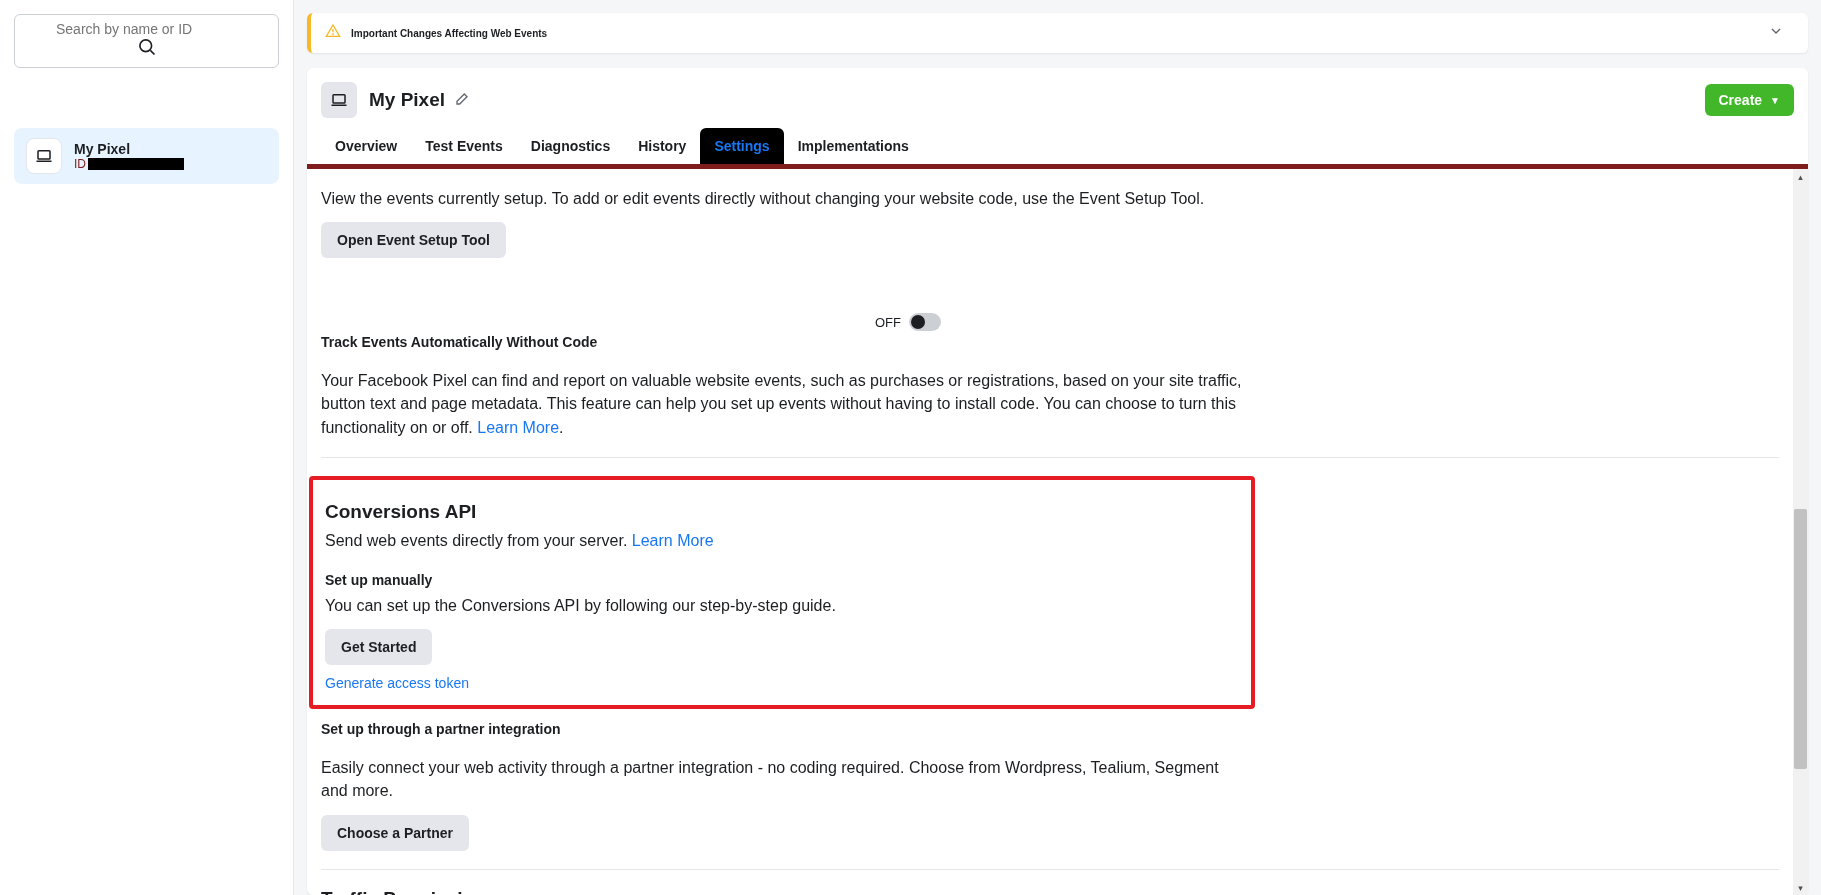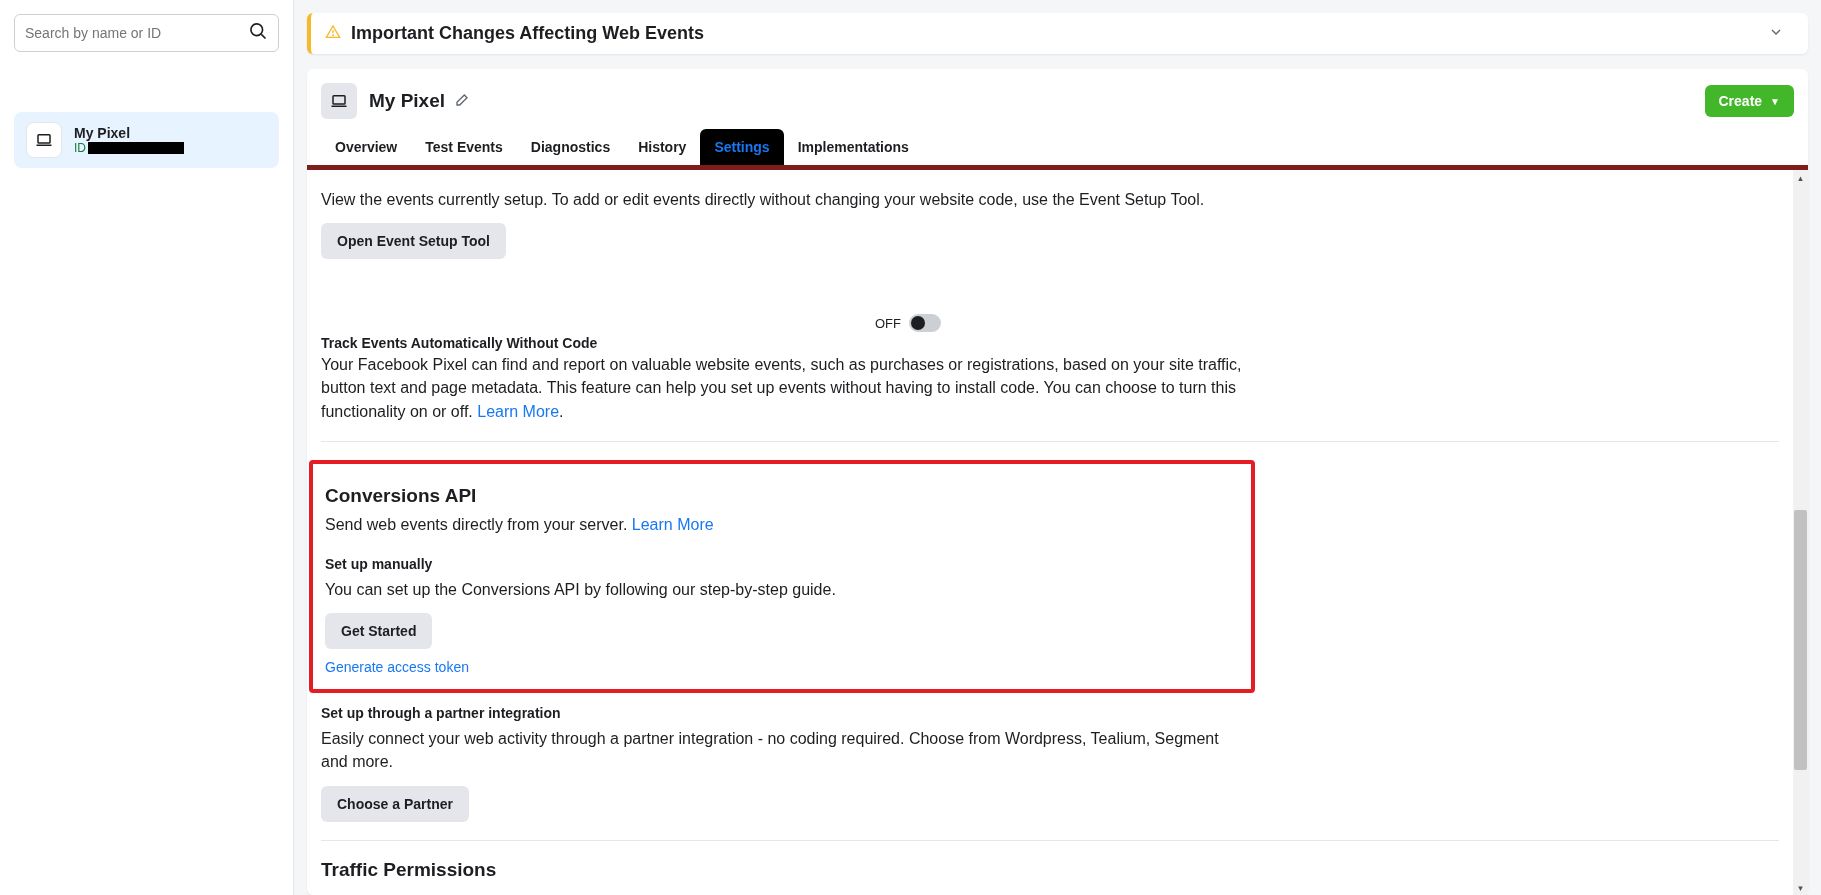--- a/index.html
+++ b/index.html
@@ -1,31 +1,31 @@
 <!DOCTYPE html>
 <html><head>
 <meta charset="utf-8">
 <style>
 * { box-sizing: border-box; margin: 0; padding: 0; }
 body { font-family: -apple-system, BlinkMacSystemFont, "Segoe UI", Helvetica, Arial, sans-serif; background: #f5f6f7; color: #1c1e21; width: 1821px; height: 895px; overflow: hidden; display: flex; }
 .sidebar { width: 294px; background: #fff; padding: 14px; border-right: 1px solid #e4e6eb; flex-shrink: 0; }
-.search-box { display: flex; align-items: center; border: 1px solid #ccd0d5; border-radius: 6px; padding: 6px 10px; margin-bottom: 60px; }
+.search-box { display: flex; align-items: center; border: 1px solid #ccd0d5; border-radius: 6px; padding: 6px 10px; margin-bottom: 60px; flex-direction: column; }
 .search-box input { border: none; outline: none; flex: 1; font-size: 14px; background: transparent; }
 .search-box svg { width: 20px; height: 20px; }
 .sidebar-item { display: flex; align-items: center; background: #e7f3ff; border-radius: 8px; padding: 10px 12px; }
 .sidebar-item-icon { width: 36px; height: 36px; background: #fff; border-radius: 8px; display: flex; align-items: center; justify-content: center; margin-right: 12px; border: 1px solid #e4e6eb; }
 .sidebar-item-icon svg { width: 18px; height: 18px; }
 .sidebar-item-text { display: flex; flex-direction: column; }
 .sidebar-item-title { font-size: 14px; font-weight: 600; }
-.sidebar-item-id { font-size: 12px; color: #15803d; display: flex; align-items: center; }
+.sidebar-item-id { font-size: 12px; color: #7f1d1d; display: flex; align-items: center; }
 .id-redacted { display: inline-block; width: 96px; height: 12px; background: #000; margin-left: 2px; }
 .main { flex: 1; display: flex; flex-direction: column; padding: 13px 13px 0 13px; min-width: 0; }
 .alert-bar { display: flex; align-items: center; background: #fff; border-left: 4px solid #f7b928; border-radius: 6px; padding: 10px 14px; margin-bottom: 15px; box-shadow: 0 1px 2px rgba(0,0,0,0.08); }
 .alert-bar svg { width: 16px; height: 16px; margin-right: 10px; }
-.alert-title { font-weight: 700; font-size: 18px; flex: 1; }
+.alert-title { font-weight: 700; font-size: 10px; flex: 1; }
 .alert-chevron svg { width: 16px; height: 16px; }
 .content-card { background: #fff; border-radius: 6px; box-shadow: 0 1px 2px rgba(0,0,0,0.08); display: flex; flex-direction: column; flex: 1; min-height: 0; }
 .page-header { display: flex; align-items: center; padding: 14px 14px 0 14px; }
 .page-header-icon { width: 36px; height: 36px; background: #e4e6eb; border-radius: 6px; display: flex; align-items: center; justify-content: center; margin-right: 12px; }
 .page-header-icon svg { width: 18px; height: 18px; }
 .page-title { font-size: 19px; font-weight: 700; }
 .edit-btn { margin-left: 8px; display: inline-flex; cursor: pointer; }
 .edit-btn svg { width: 16px; height: 16px; }
 .spacer { flex: 1; }
 .create-btn { background: #42b72a; color: #fff; border: none; border-radius: 6px; padding: 8px 14px; font-size: 14px; font-weight: 600; display: inline-flex; align-items: center; cursor: pointer; }
@@ -48,21 +48,21 @@
 .toggle-row { display: flex; align-items: center; justify-content: space-between; max-width: 620px; }
 .toggle-row h3 { margin-bottom: 0; margin-top: 40px; }
 .toggle-wrap { display: flex; align-items: center; }
 .toggle-label { font-size: 13px; font-weight: 400; margin-right: 8px; }
 .toggle { width: 32px; height: 18px; background: #ccd0d5; border-radius: 18px; position: relative; cursor: pointer; }
 .toggle-knob { width: 14px; height: 14px; background: #1c1e21; border-radius: 50%; position: absolute; top: 2px; left: 2px; }
 .highlight-box { border: 4px solid #e51c23; border-radius: 4px; padding: 14px 12px 14px 12px; margin: 0 -12px 12px -12px; }
 .highlight-box h2 { margin-top: 7px; }
 .sub-section { margin-top: 20px; }
 .link-block { display: block; margin-top: 10px; font-size: 14px; }
-.desc-text { margin-top: 2px; }
+.desc-text { margin-top: 19px; }
 </style>
 </head>
 <body>
 
 <div class="sidebar">
   <div class="search-box">
     <input type="text" placeholder="Search by name or ID" style="">
     <span>
       <svg viewBox="0 0 24 24" fill="none" stroke="#1c1e21" stroke-width="2">
           <circle cx="10.5" cy="10.5" r="7"></circle>

